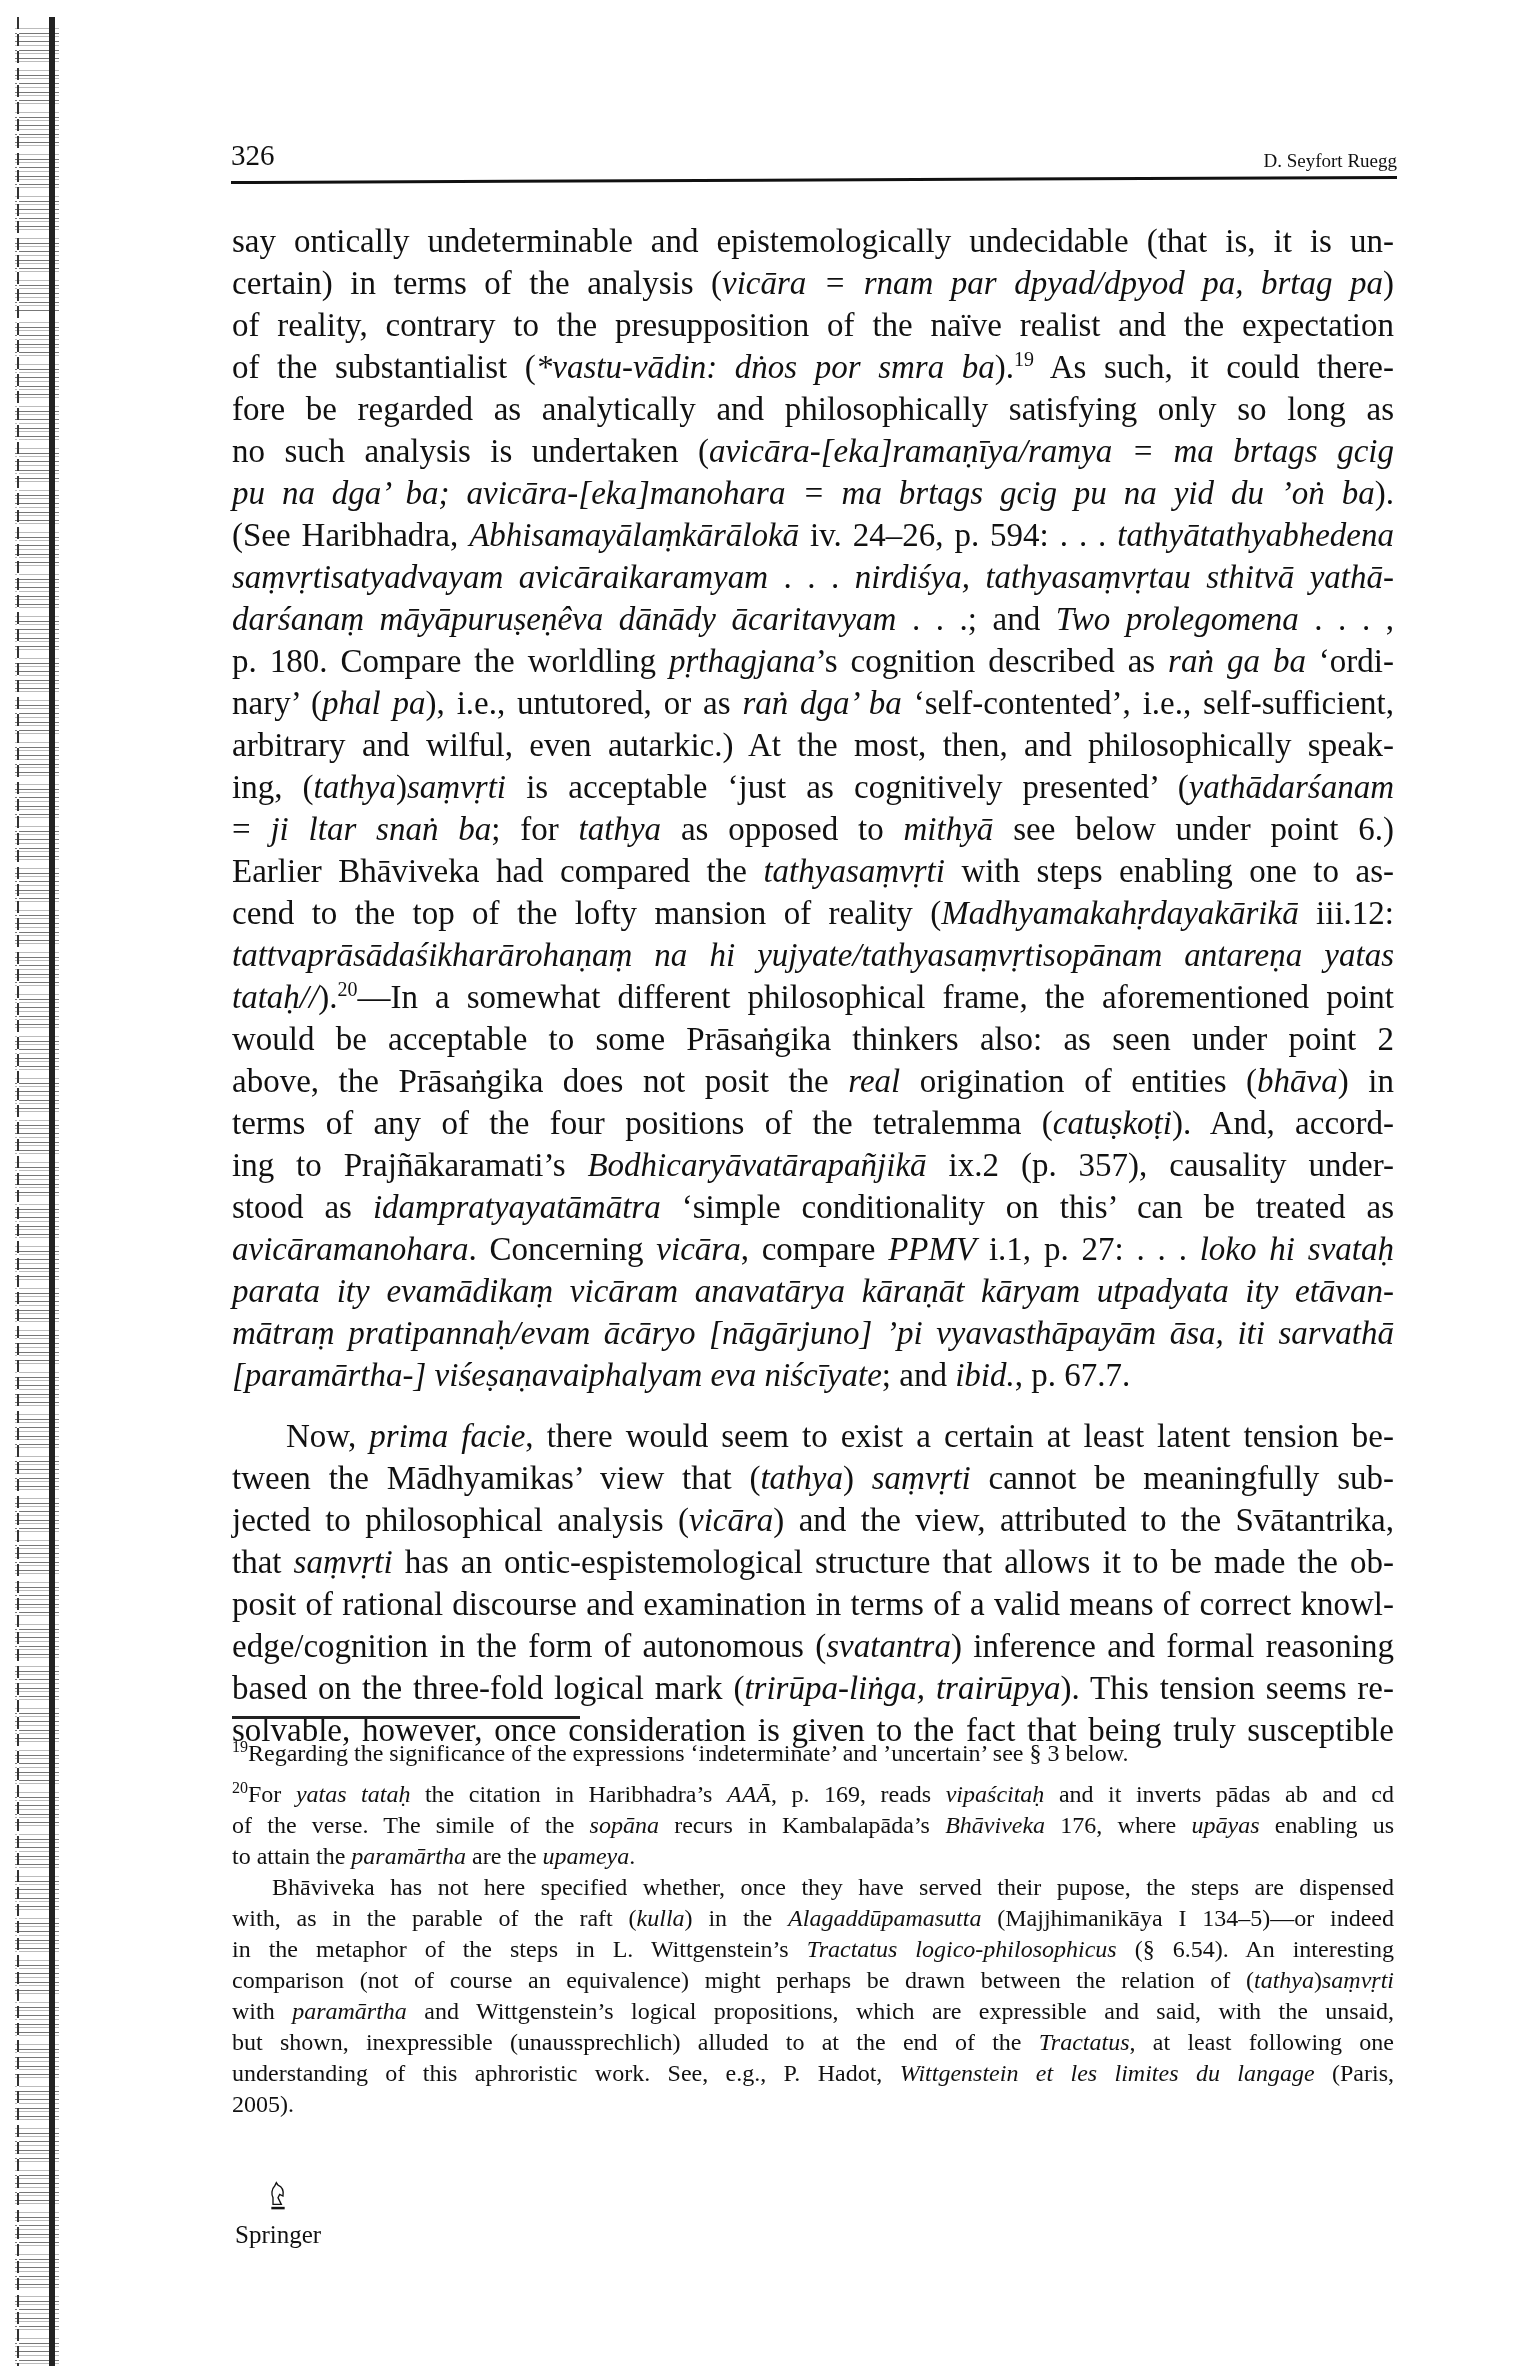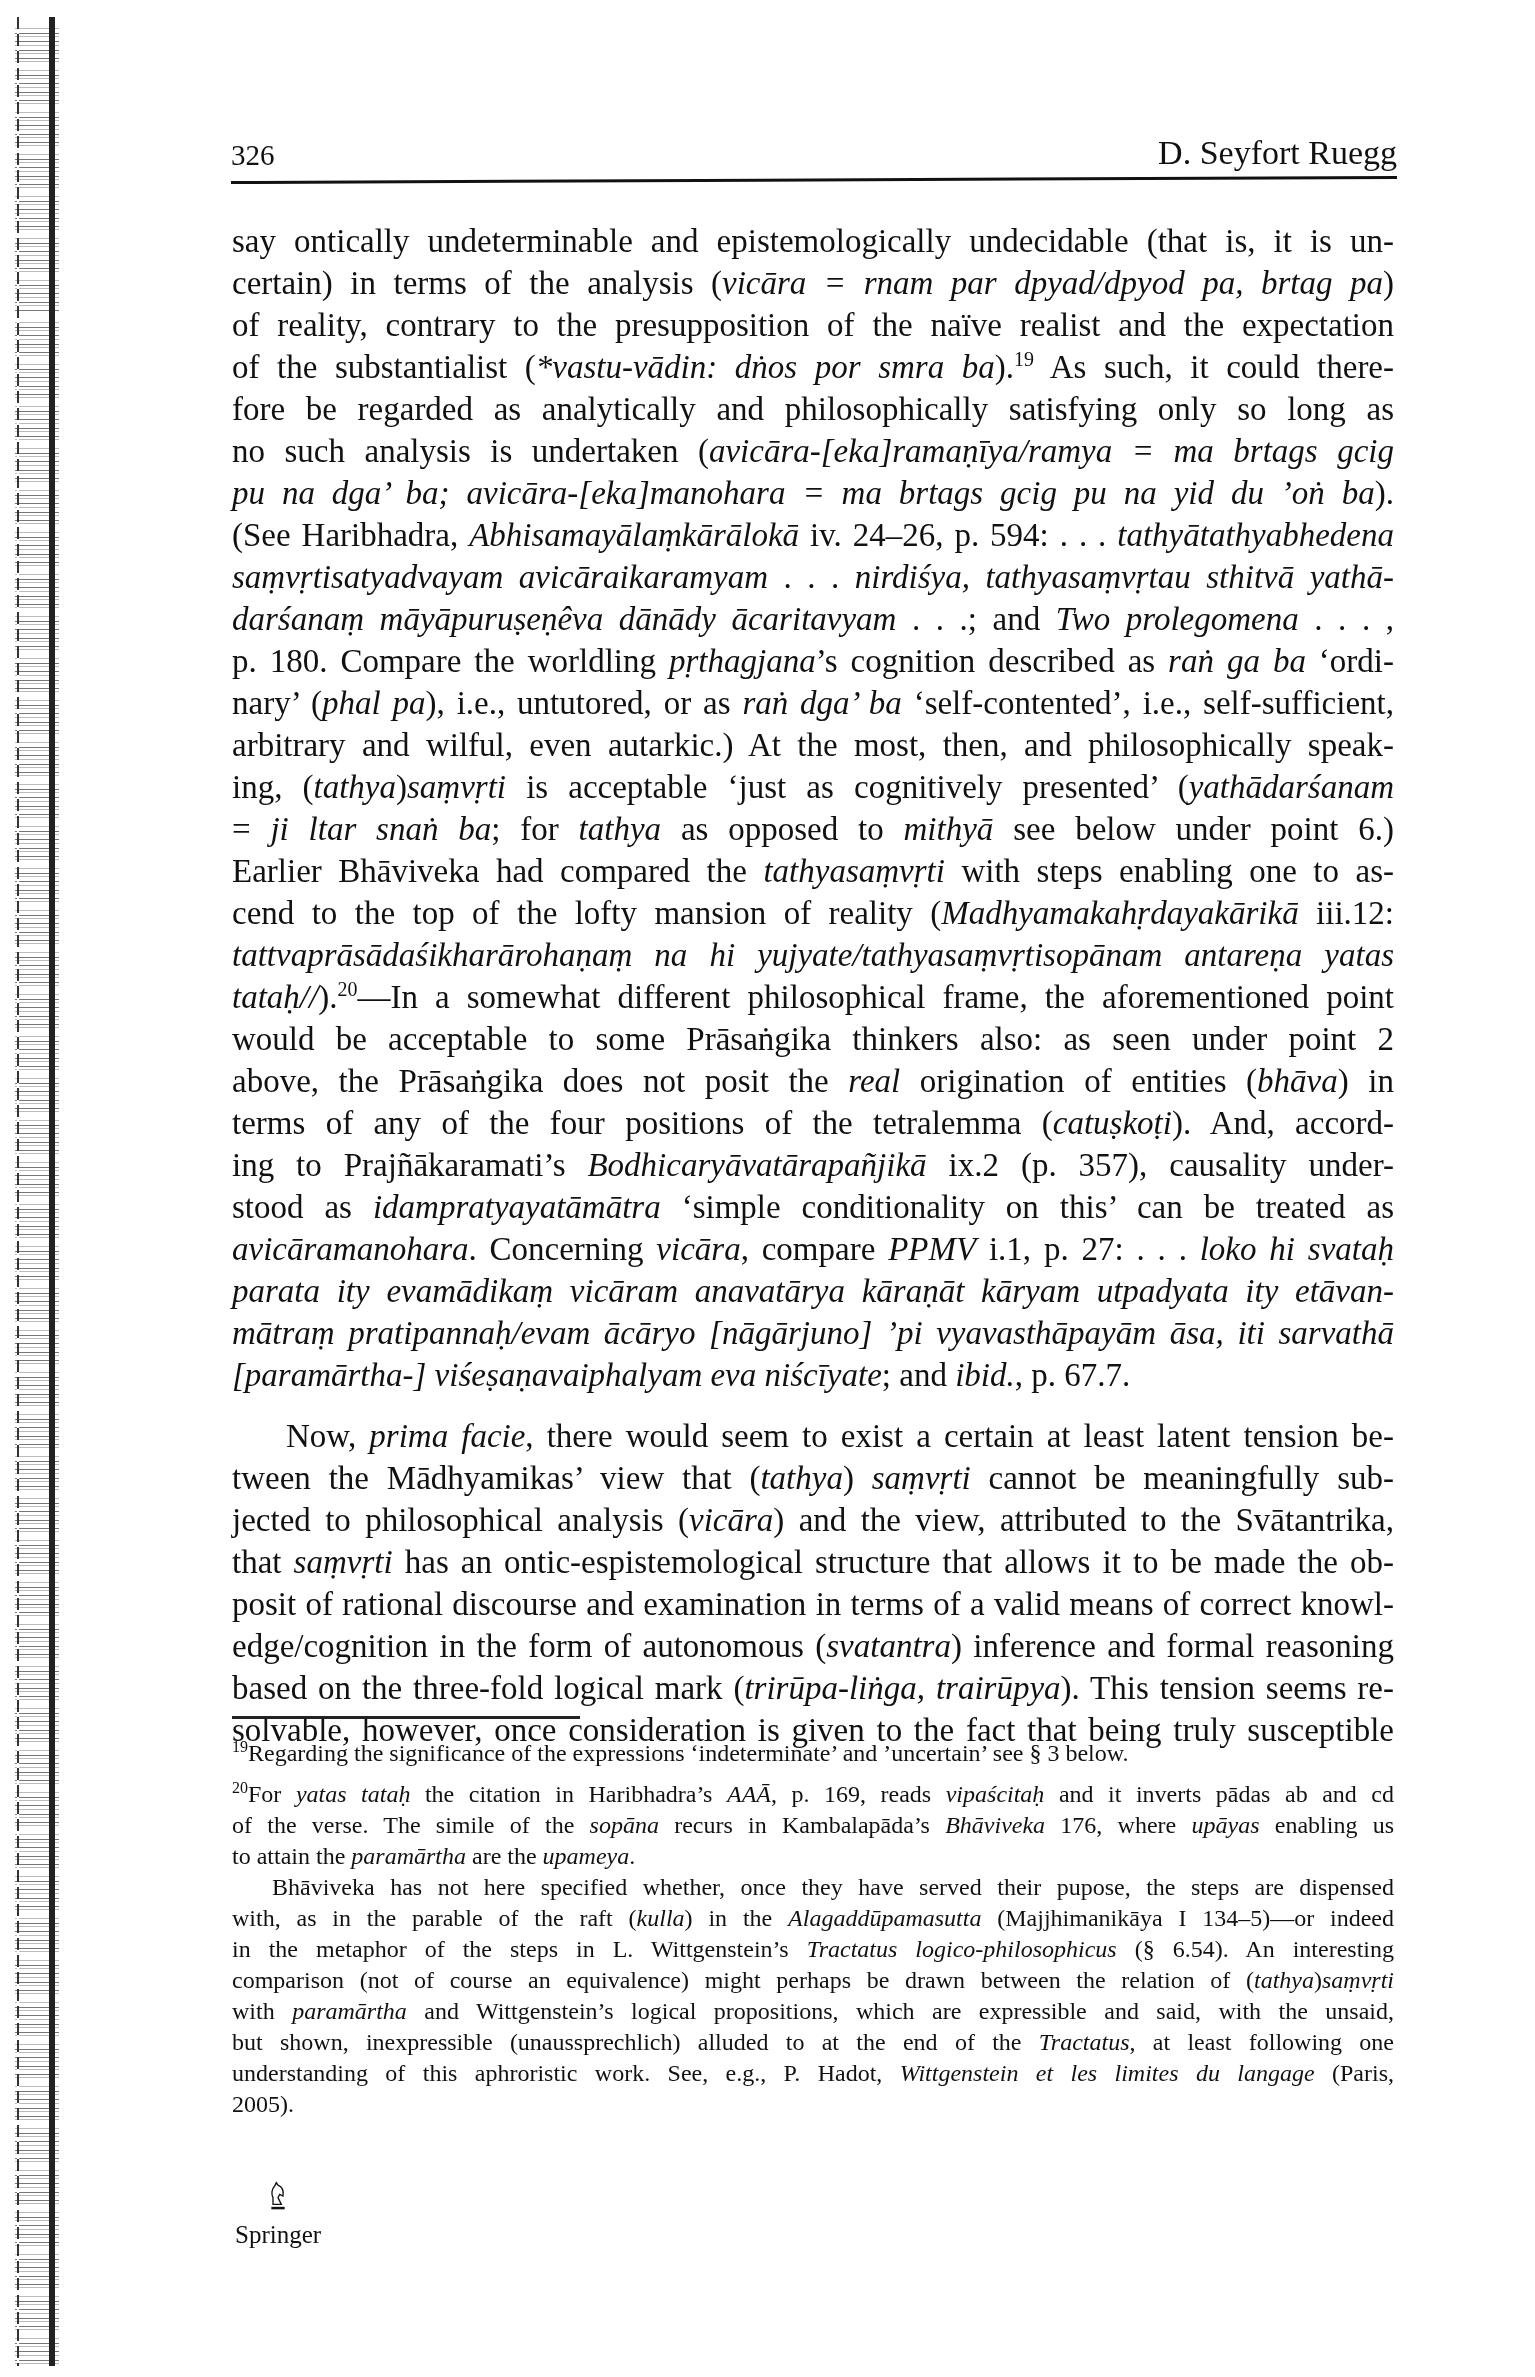--- a/index.html
+++ b/index.html
@@ -5,21 +5,21 @@
   html,body{margin:0;padding:0;background:#ffffff;}
   body{width:1535px;height:2377px;position:relative;overflow:hidden;
        font-family:"Liberation Serif","DejaVu Serif",serif;color:#111;}
   .binding{position:absolute;left:15px;top:17px;width:44px;height:2349px;
        background:repeating-linear-gradient(180deg,#fff 0 2.5px,#bbb 2.5px 3.4px,#fff 3.4px 7.6px,#777 7.6px 8.4px);}
   .binding::after{content:"";position:absolute;left:34px;top:0;width:5.9px;height:100%;background:#222;}
   .binding::before{content:"";position:absolute;left:1.7px;top:0;width:2.5px;height:100%;
        background:repeating-linear-gradient(180deg,#333 0 11.7px,#fff 11.7px 17px);}
   .runhead{position:absolute;left:231px;top:133px;width:1166px;height:39px;}
   .pgnum{position:absolute;left:0;bottom:0;font-size:29px;}
-  .author{position:absolute;right:0;bottom:0;font-size:34px;}
+  .author{position:absolute;right:0;bottom:0;font-size:19px;}
   .headrule{position:absolute;left:231px;top:181px;width:1166px;height:3.4px;background:#111;transform:rotate(-0.25deg);transform-origin:left;}
   .body{position:absolute;left:232px;top:220px;width:1162px;}
   .line{height:42px;line-height:42px;font-size:33px;white-space:nowrap;text-align:justify;text-align-last:justify;}
   .line.last{text-align-last:left;}
   .line.indent{padding-left:54px;margin-top:19px;}
   .line i{font-style:italic;}
   sup{font-size:20px;line-height:0;vertical-align:11.7px;}
   .fnrule{position:absolute;left:232px;top:1716px;width:348px;height:2.5px;background:#222;}
   .fns{position:absolute;left:232px;top:1738px;width:1162px;}
   .fline{height:31px;line-height:31px;font-size:24px;white-space:nowrap;text-align:justify;text-align-last:justify;}

